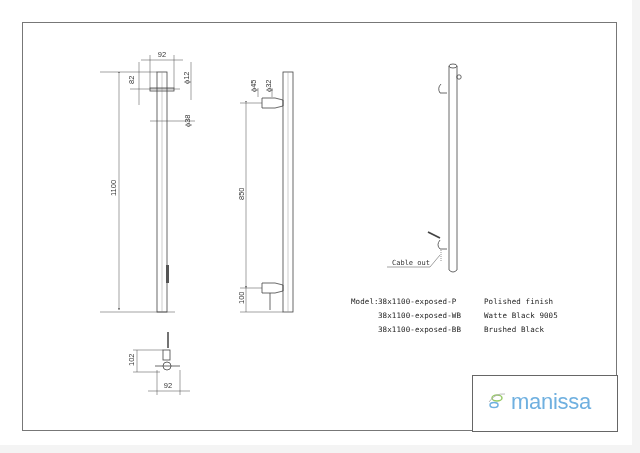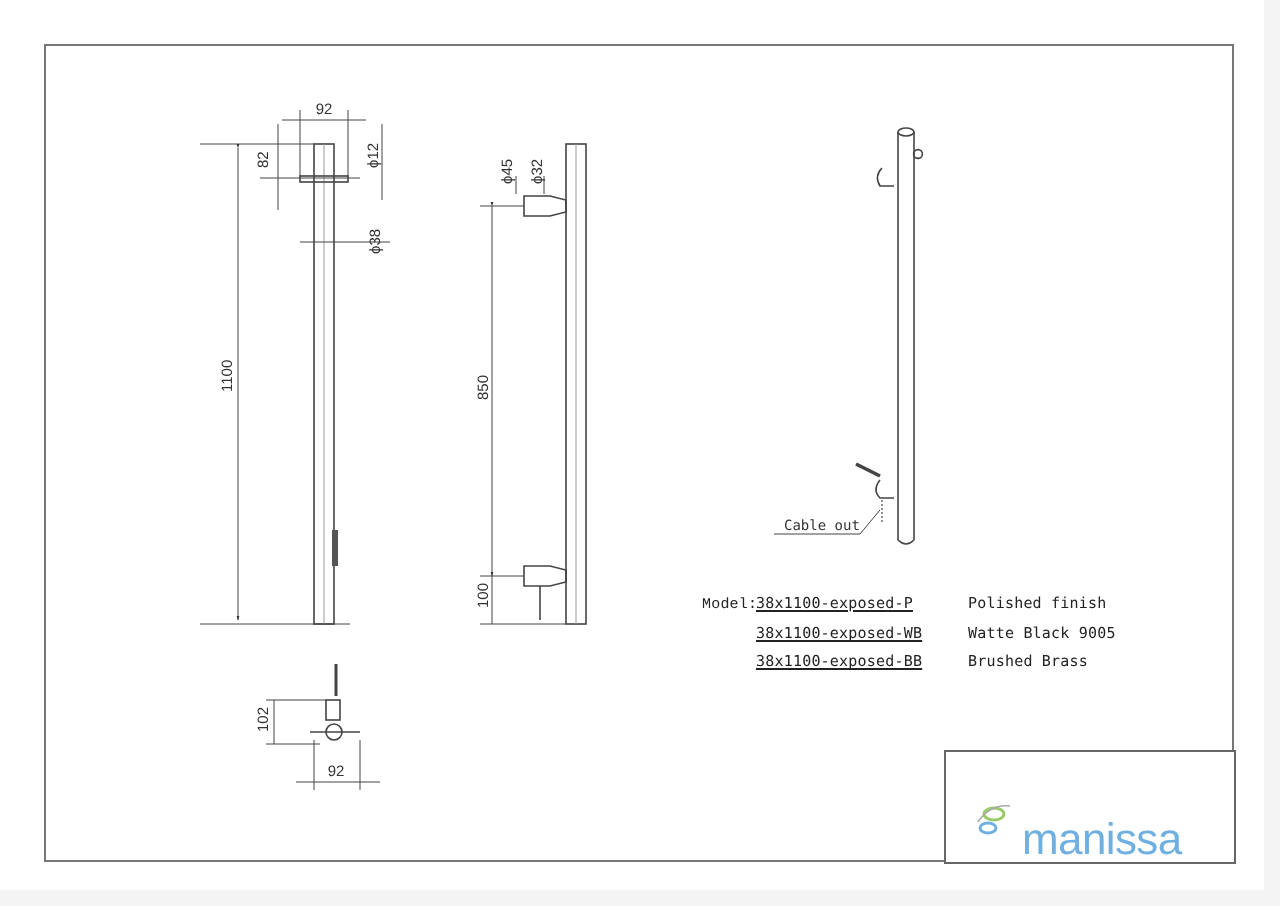--- a/index.html
+++ b/index.html
@@ -5,27 +5,27 @@
   html, body { margin: 0; padding: 0; background: #f4f4f4; }
   body { width: 640px; height: 453px; position: relative; overflow: hidden;
          font-family: "DejaVu Sans Mono", monospace; }
   .sheet { position: absolute; left: 0; top: 0; width: 632px; height: 445px; background: #ffffff; }
   .frame { position: absolute; left: 22px; top: 22px; width: 595px; height: 409px;
            border: 1.5px solid #777; box-sizing: border-box; }
   svg.drawing { position: absolute; left: 0; top: 0; }
   .spec { position: absolute; left: 351px; top: 295px; font-size: 7.5px; color: #222;
           line-height: 14.2px; letter-spacing: 0.1px; }
   .spec .row { white-space: pre; }
-  .spec .model { display: inline-block; width: 106px; text-decoration: underline; }
-  .spec .lbl { display: inline-block; width: 27px; font-family: Liberation Mono, monospace; }
+  .spec .model { display: inline-block; width: 106px; }
+  .spec .lbl { display: inline-block; width: 27px; }
   .title-block { position: absolute; left: 472px; top: 375px; width: 146px; height: 57px;
                  border: 1.2px solid #666; box-sizing: border-box; background: #fff; }
   .logo { position: absolute; left: 12px; top: 13px; display: flex; align-items: center; }
   .logo-text { font-family: "Liberation Sans", sans-serif; font-size: 22px; color: #6fb0e0;
-               letter-spacing: -0.3px; margin-left: 2px; margin-top: 18px; }
+               letter-spacing: -0.3px; margin-left: 2px; }
   .dim { font-family: "Liberation Sans", sans-serif; font-size: 7.5px; fill: #333; }
 </style>
 </head>
 <body>
 
 <div class="sheet"></div>
 <div class="frame"></div>
 
 <svg class="drawing" width="640" height="453" viewBox="0 0 640 453">
   <defs>
@@ -113,21 +113,21 @@
     <line x1="441" y1="250" x2="441" y2="262" stroke="#777" stroke-dasharray="1,1"></line>
     <line x1="387" y1="267" x2="430" y2="267" stroke-width="0.5"></line>
     <line x1="430" y1="267" x2="440" y2="255" stroke-width="0.5"></line>
   </g>
   <text class="dim" x="392" y="265" style="font-family:'DejaVu Sans Mono',monospace;font-size:7px;">Cable out</text>
 </svg>
 
 <div class="spec">
   <div class="row"><span class="lbl">Model:</span><span class="model">38x1100-exposed-P</span><span>Polished finish</span></div>
   <div class="row"><span class="lbl"></span><span class="model">38x1100-exposed-WB</span><span>Watte Black 9005</span></div>
-  <div class="row"><span class="lbl"></span><span class="model">38x1100-exposed-BB</span><span>Brushed Brass</span></div>
+  <div class="row"><span class="lbl"></span><span class="model">38x1100-exposed-BB</span><span>Brushed Black</span></div>
 </div>
 
 <div class="title-block">
   <div class="logo">
     <svg width="24" height="24" viewBox="0 0 24 24">
       <ellipse cx="12" cy="8" rx="5" ry="3" fill="none" stroke="#9acb6a" stroke-width="1.5"></ellipse>
       <ellipse cx="9" cy="15" rx="4" ry="2.5" fill="none" stroke="#6fb0e0" stroke-width="1.5"></ellipse>
       <path d="M4,12 Q10,3 20,4" fill="none" stroke="#aaa" stroke-width="0.8"></path>
     </svg>
     <span class="logo-text">manissa</span>

